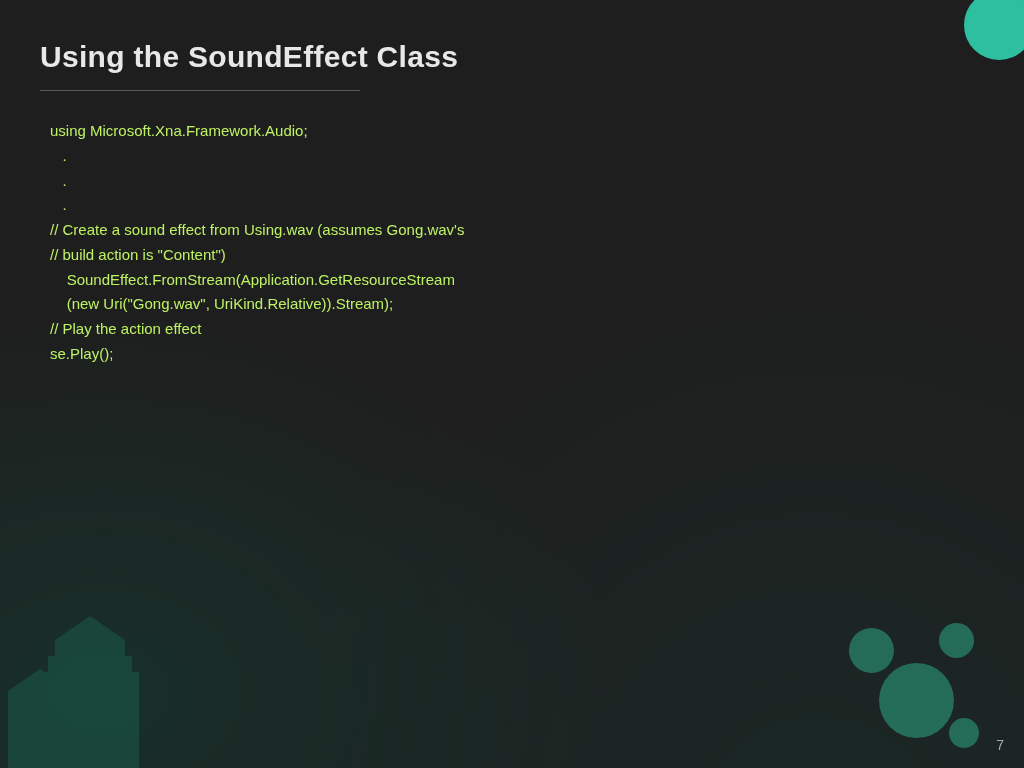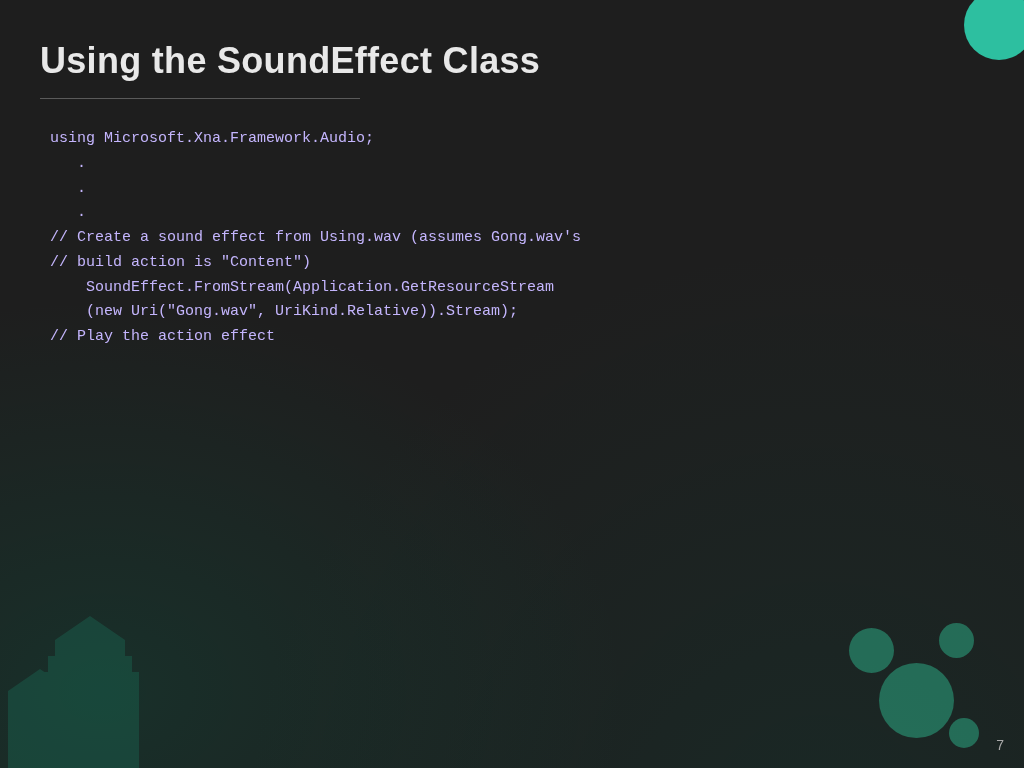--- a/index.html
+++ b/index.html
@@ -95,39 +95,39 @@
     }
 
     
     .slide-content {
       position: relative;
       z-index: 2;
       padding: 40px 50px 30px 40px;
     }
 
     .slide-title {
-      font-size: 36px;
+      font-size: 30px;
       font-weight: 600;
       color: #e8e8e8;
       margin-bottom: 16px;
       letter-spacing: 0.3px;
     }
 
     .title-underline {
       width: 320px;
       height: 1px;
       background: rgba(180, 180, 180, 0.4);
       margin-bottom: 28px;
     }
 
     .code-block {
-      font-family: Liberation Mono, monospace;
+      font-family: Liberation Sans, sans-serif;
       font-size: 15px;
       line-height: 1.65;
-      color: #c4b5fd;
+      color: #bef264;
       padding-left: 10px;
     }
 
     .code-line {
       display: block;
       white-space: pre;
     }
 
     
     .page-number {
@@ -173,19 +173,20 @@
       <span class="code-line">using Microsoft.Xna.Framework.Audio;</span>
       <span class="code-line">   .</span>
       <span class="code-line">   .</span>
       <span class="code-line">   .</span>
       <span class="code-line">// Create a sound effect from Using.wav (assumes Gong.wav's</span>
       <span class="code-line">// build action is "Content")</span>
       <span class="code-line">    SoundEffect.FromStream(Application.GetResourceStream</span>
       <span class="code-line">    (new Uri("Gong.wav", UriKind.Relative)).Stream);</span>
       <span class="code-line"></span>
       <span class="code-line">// Play the action effect</span>
+      <span class="code-line">se.Play();</span>
     </div>
 
   </div>
 
   <div class="page-number">7</div>
 
 </div>
 
 </body></html>

